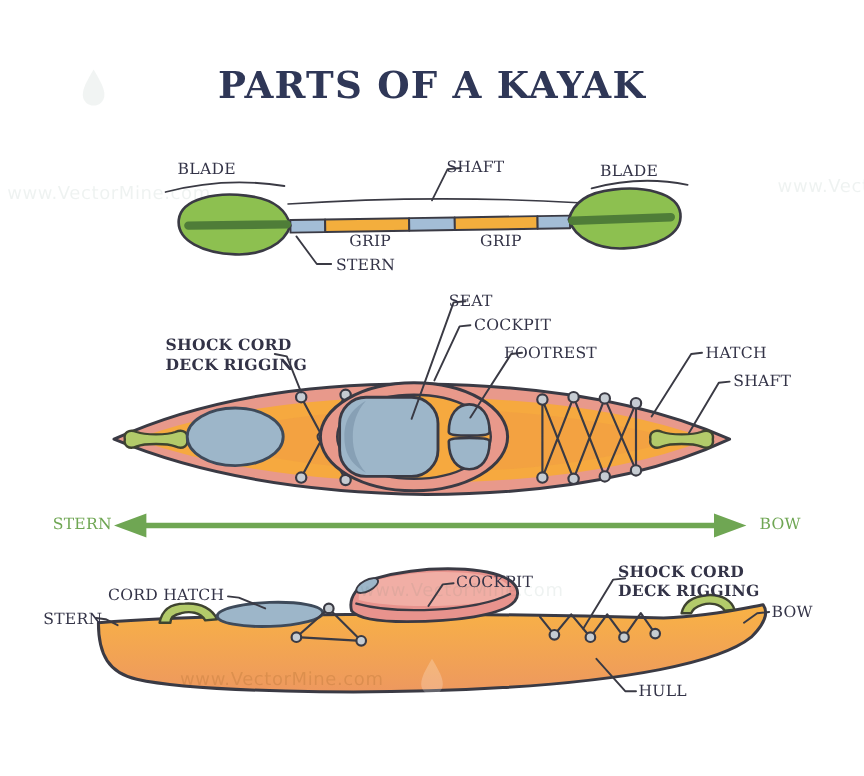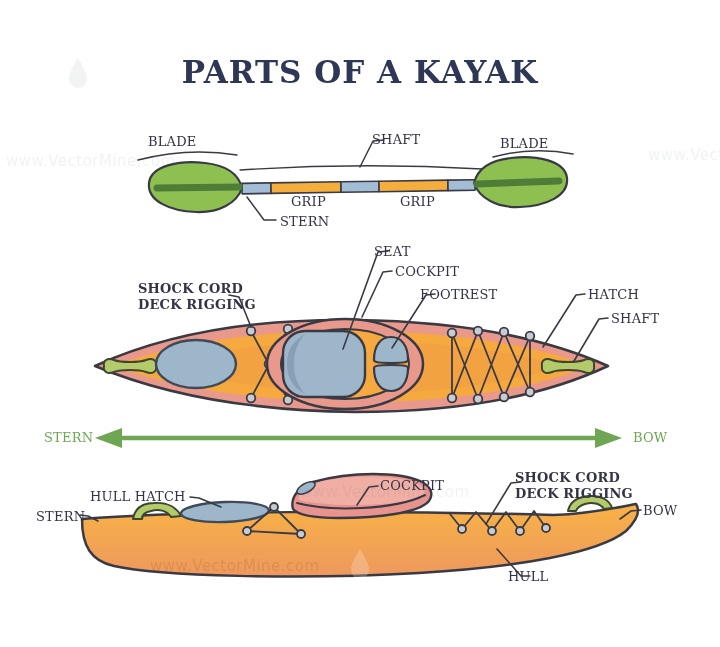--- a/index.html
+++ b/index.html
@@ -196,27 +196,27 @@
   <div class="lbl" style="left:374px;top:244px;">SEAT</div>
   <div class="lbl" style="left:395px;top:264px;">COCKPIT</div>
   <div class="lbl" style="left:420px;top:287px;">FOOTREST</div>
   <div class="lbl" style="left:588px;top:287px;">HATCH</div>
   <div class="lbl" style="left:611px;top:311px;">SHAFT</div>
 
   <div class="lbl dir" style="left:44px;top:430px;">STERN</div>
   <div class="lbl dir" style="left:633px;top:430px;">BOW</div>
 
   <div class="lbl" style="left:36px;top:509px;">STERN</div>
-  <div class="lbl" style="left:90px;top:489px;">HULL HATCH</div>
+  <div class="lbl" style="left:90px;top:489px;">CORD HATCH</div>
   <div class="lbl" style="left:380px;top:478px;">COCKPIT</div>
   <div class="lbl-block" style="left:515px;top:470px;width:100px;">
     <div>SHOCK CORD</div>
     <div>DECK RIGGING</div>
   </div>
   <div class="lbl" style="left:643px;top:503px;">BOW</div>
-  <div class="lbl" style="left:508px;top:569px;">HULL</div>
+  <div class="lbl" style="left:532px;top:569px;">HULL</div>
 
   <div class="wm" style="left:6px;top:152px;">www.VectorMine.com</div>
   <div class="wm" style="left:648px;top:146px;">www.VectorMine.com</div>
   <div class="wm" style="left:300px;top:483px;">www.VectorMine.com</div>
   <div class="wm onhull" style="left:150px;top:557px;">www.VectorMine.com</div>
 
 </div>
 
 </body></html>

